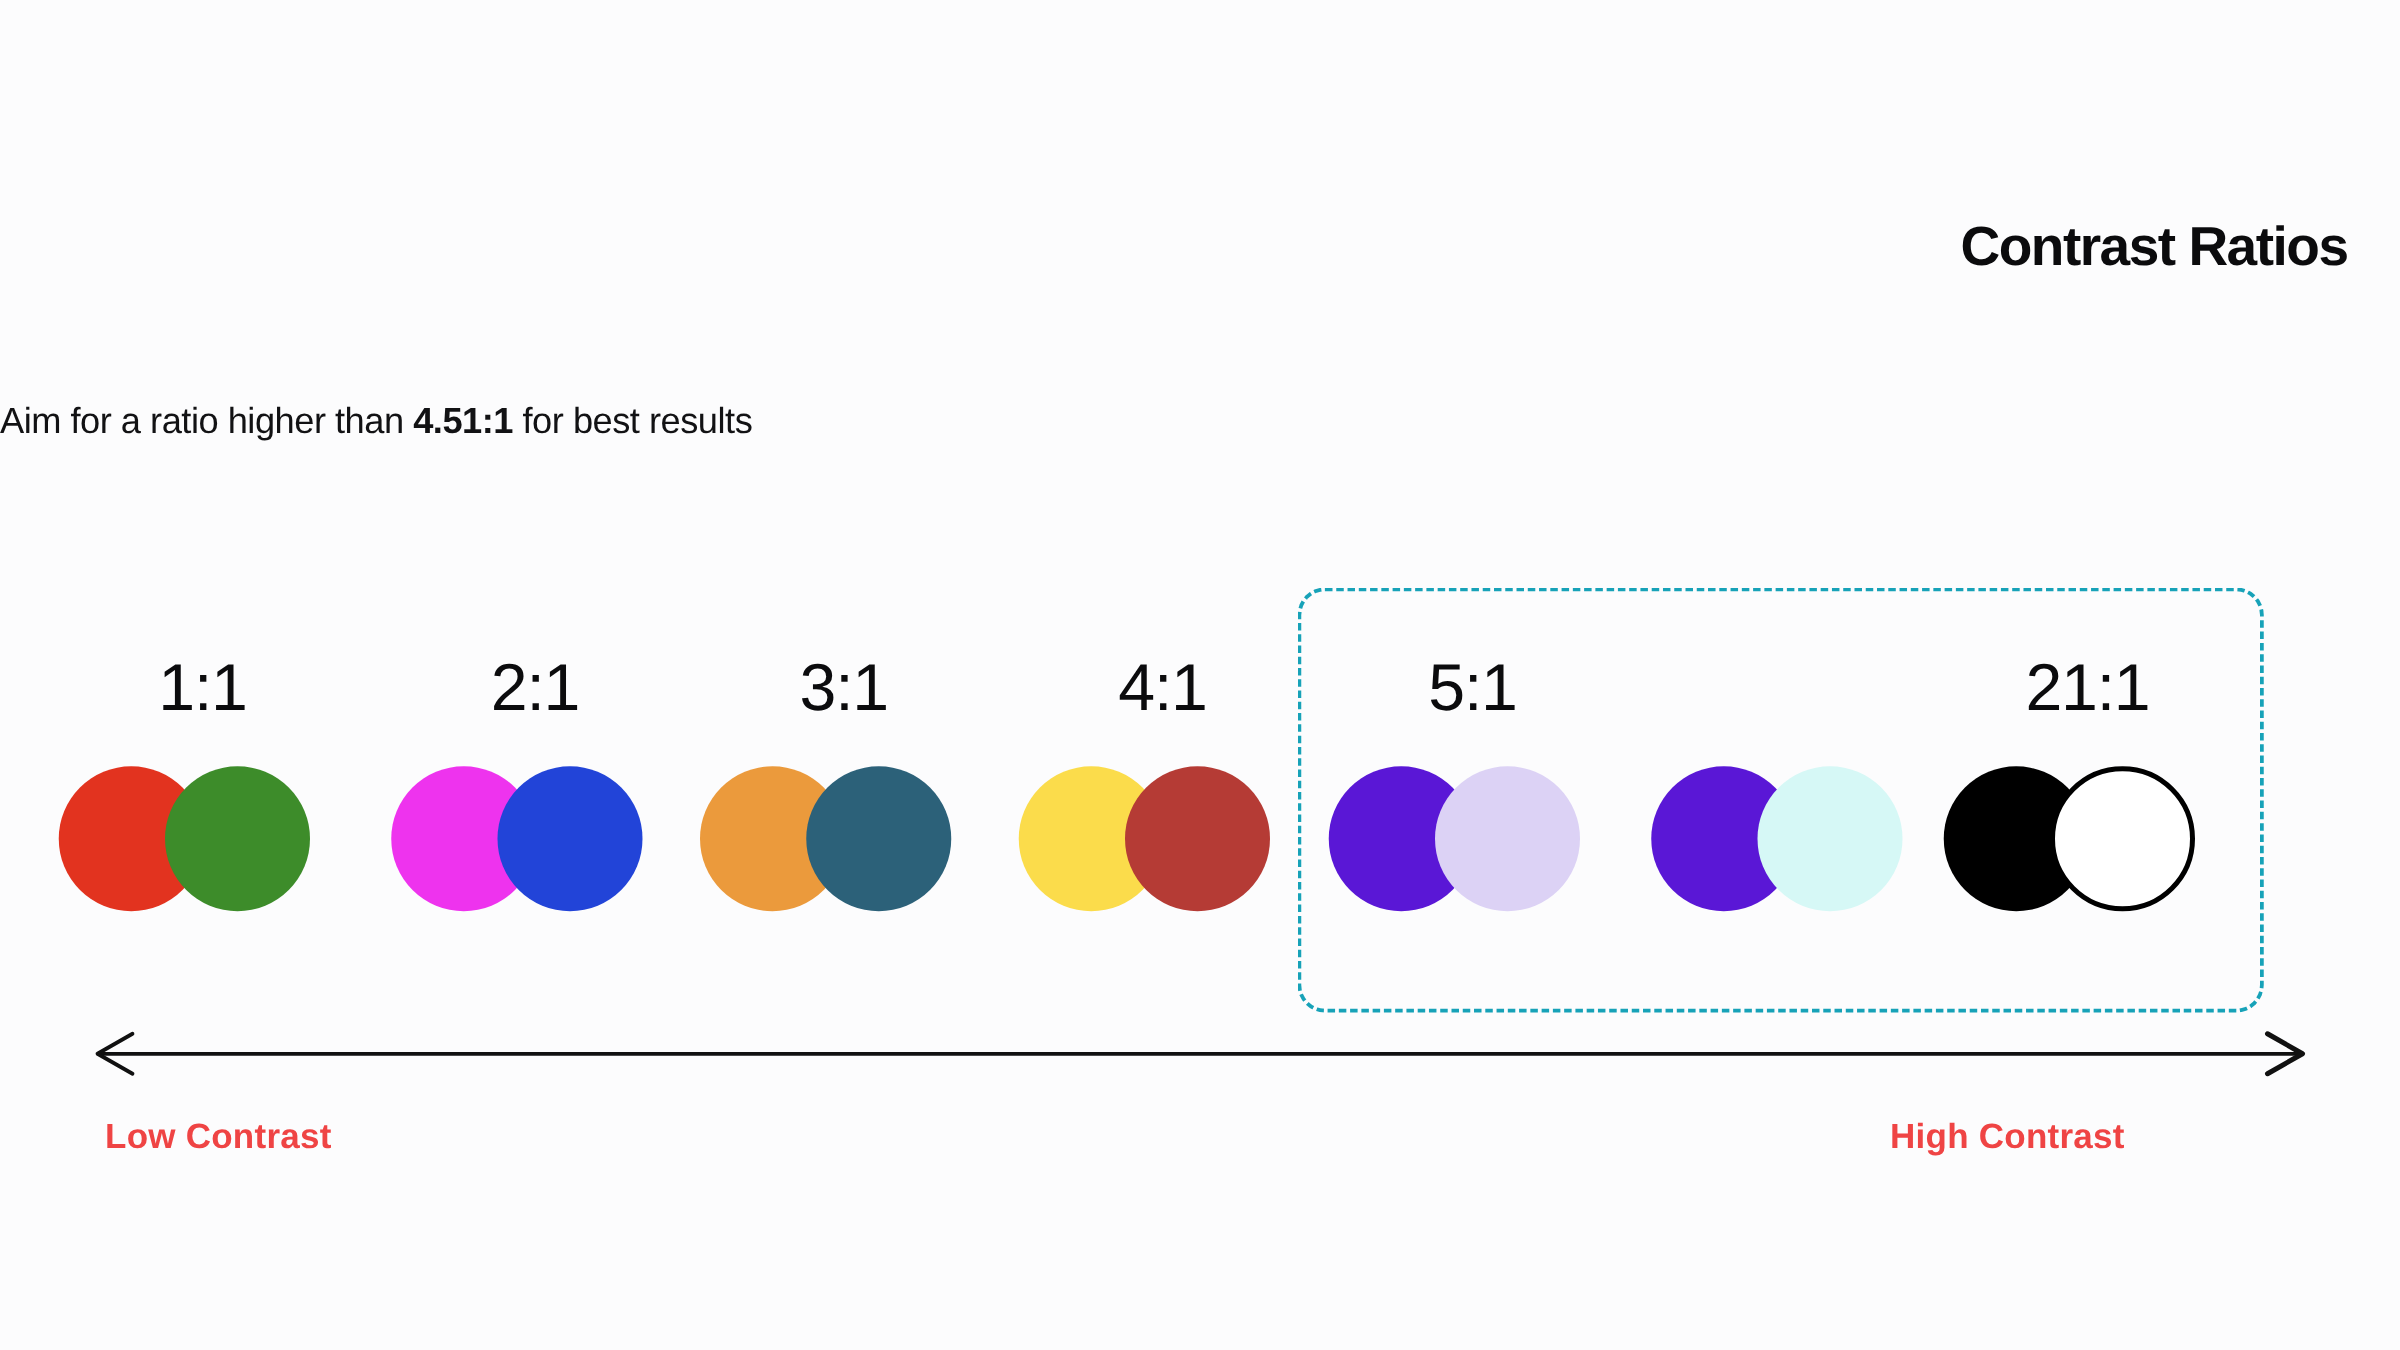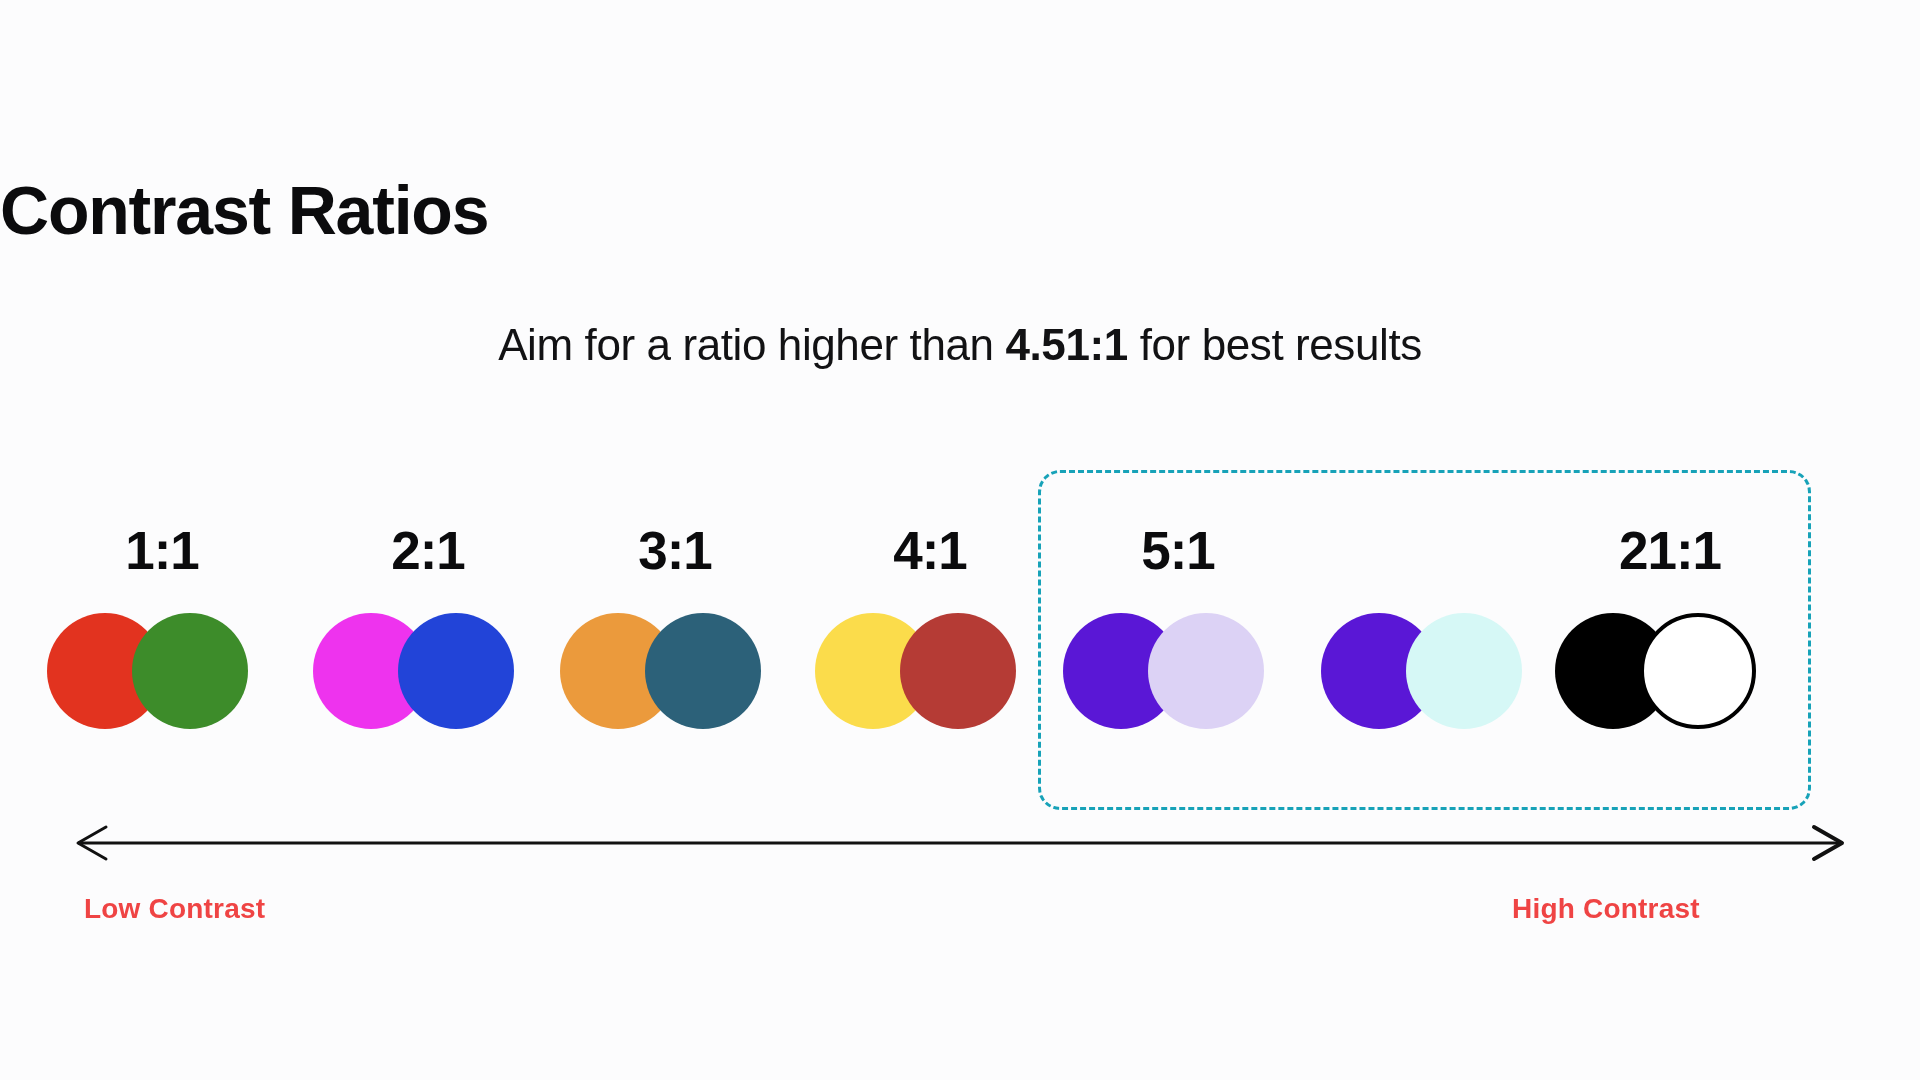--- a/index.html
+++ b/index.html
@@ -20,35 +20,35 @@
     height: 1080px;
     background: #fcfcfd;
   }
 
   
   #title {
     position: absolute;
     top: 176px;
     left: 0;
     width: 1878px;
-    text-align: left;
-    font-size: 68px;
+    text-align: right;
+    font-size: 44px;
     font-weight: 800;
     letter-spacing: -1.2px;
     color: #0b0b0d;
     line-height: 1;
   }
 
   #subtitle {
     position: absolute;
     top: 323px;
     left: 0;
     width: 1920px;
-    text-align: center;
-    font-size: 44px;
+    text-align: left;
+    font-size: 29px;
     font-weight: 400;
     letter-spacing: -0.4px;
     color: #121214;
     line-height: 1;
     white-space: nowrap;
   }
   #subtitle .strong {
     font-weight: 800;
   }
 
@@ -81,21 +81,21 @@
     height: 220px;
   }
 
   .pair-label {
     position: absolute;
     top: 0;
     left: 0;
     width: 260px;
     text-align: center;
     font-size: 53px;
-    font-weight: 700;
+    font-weight: 400;
     letter-spacing: -1px;
     color: #0b0b0d;
     line-height: 1;
   }
 
   .swatches {
     position: absolute;
     top: 81px;
     left: 0;
     width: 260px;

